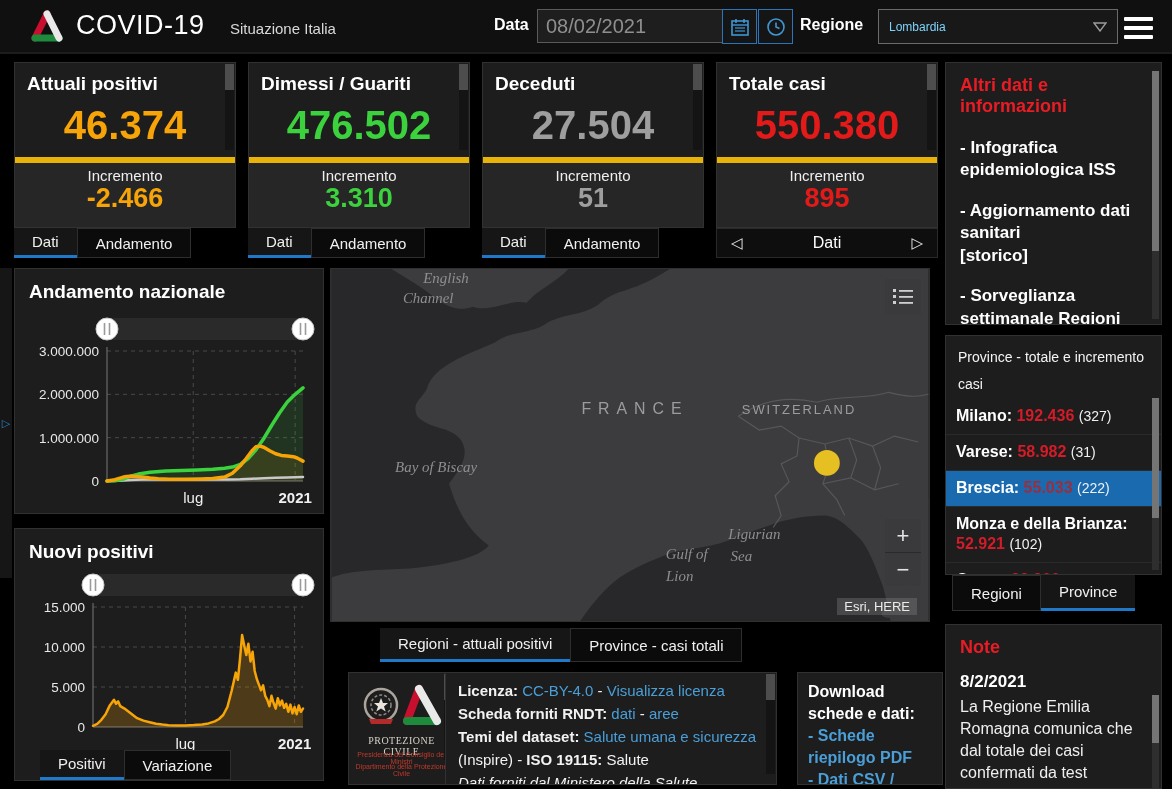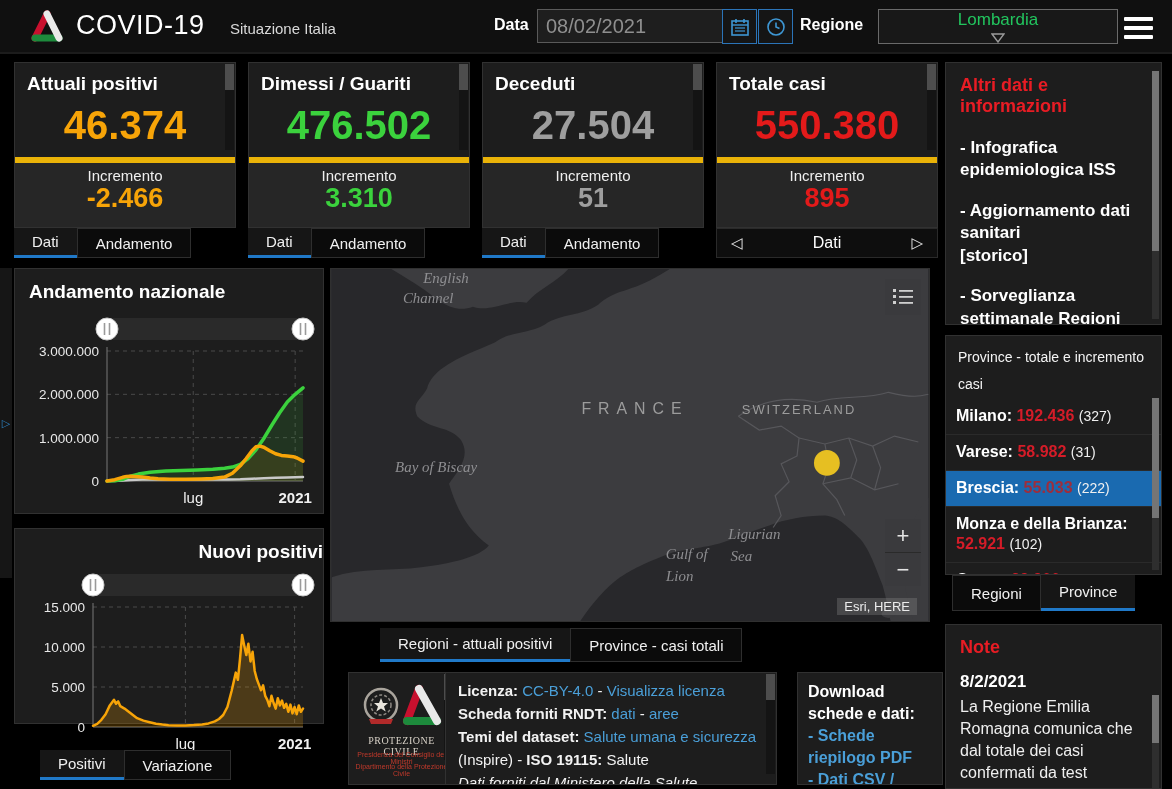--- a/index.html
+++ b/index.html
@@ -8,22 +8,22 @@
   .abs{position:absolute;}
   
   .hdr{left:0;top:0;width:1172px;height:52px;background:#101010;border-bottom:2px solid #1c1c1c;}
   .hdr-title{font-size:27px;font-weight:400;color:#fff;letter-spacing:.5px;}
   .hdr-sub{font-size:15px;color:#d9d9d9;margin-left:12px;}
   .hdr-label{font-size:16px;font-weight:700;color:#fff;}
   .date-input{width:176px;height:32px;background:#1e1e1e;border:1px solid #5a5a5a;color:#8f8f8f;
       font-size:20px;padding:0 8px;font-family:"Liberation Sans",sans-serif;}
   .icon-btn{width:33px;height:33px;background:#151515;border:1px solid #2b74b8;display:flex;
       align-items:center;justify-content:center;cursor:pointer;}
-  .select{width:218px;height:33px;background:#181818;border:1px solid #6a6a6a;color:#22c55e;
-      font-size:17px;display:flex;align-items:center;padding:0 10px;justify-content:space-between;flex-direction:column;}
+  .select{width:218px;height:33px;background:#181818;border:1px solid #6a6a6a;color:#7dd3fc;
+      font-size:12px;display:flex;align-items:center;padding:0 10px;justify-content:space-between;}
   .burger div{width:29px;height:4px;background:#fff;margin:5px 0;border-radius:1px;}
   
   .panel{background:#1d1d1d;border:1px solid #313131;box-sizing:border-box;}
   .mini-scroll{position:absolute;right:1px;top:1px;width:9px;height:86px;background:#141414;}
   .mini-scroll .thumb{width:9px;height:26px;background:#4d4d4d;}
   .vscroll{position:absolute;right:2px;width:7px;background:#2e2e2e;}
   .vscroll .thumb{width:7px;background:#757575;}
   
   .card{position:absolute;height:166px;width:222px;}
   .card .title{font-size:19px;font-weight:700;padding:10px 12px 0 12px;}
@@ -217,21 +217,21 @@
           <line x1="90.5" y1="10" x2="90.5" y2="22" stroke="#9a9a9a" stroke-width="1.6"></line>
         </g>
         <g>
           <circle cx="284" cy="16" r="11" fill="#ffffff" stroke="#c9c9c9"></circle>
           <line x1="281.5" y1="10" x2="281.5" y2="22" stroke="#9a9a9a" stroke-width="1.6"></line>
           <line x1="286.5" y1="10" x2="286.5" y2="22" stroke="#9a9a9a" stroke-width="1.6"></line>
         </g>
       </svg>
   </div>
 
-  <div class="abs panel" style="left:14px;top:528px;width:310px;height:196px;text-align:right;">
+  <div class="abs panel" style="left:14px;top:528px;width:310px;height:253px;">
     <div class="chart-title">Nuovi positivi</div>
     <svg id="chart2" class="chart-svg abs" style="left:4px;top:40px;" width="300" height="186">
         <line x1="74" y1="158" x2="284" y2="158" stroke="#787878" stroke-width="1" stroke-dasharray=""></line>
         <text x="66" y="163" text-anchor="end" fill="#e8e8e8" font-size="13.5">0</text>
         <line x1="74" y1="118" x2="284" y2="118" stroke="#4a4a4a" stroke-width="1" stroke-dasharray="4,4"></line>
         <text x="66" y="123" text-anchor="end" fill="#e8e8e8" font-size="13.5">5.000</text>
         <line x1="74" y1="78" x2="284" y2="78" stroke="#4a4a4a" stroke-width="1" stroke-dasharray="4,4"></line>
         <text x="66" y="83" text-anchor="end" fill="#e8e8e8" font-size="13.5">10.000</text>
         <line x1="74" y1="38" x2="284" y2="38" stroke="#4a4a4a" stroke-width="1" stroke-dasharray="4,4"></line>
         <text x="66" y="43" text-anchor="end" fill="#e8e8e8" font-size="13.5">15.000</text>

